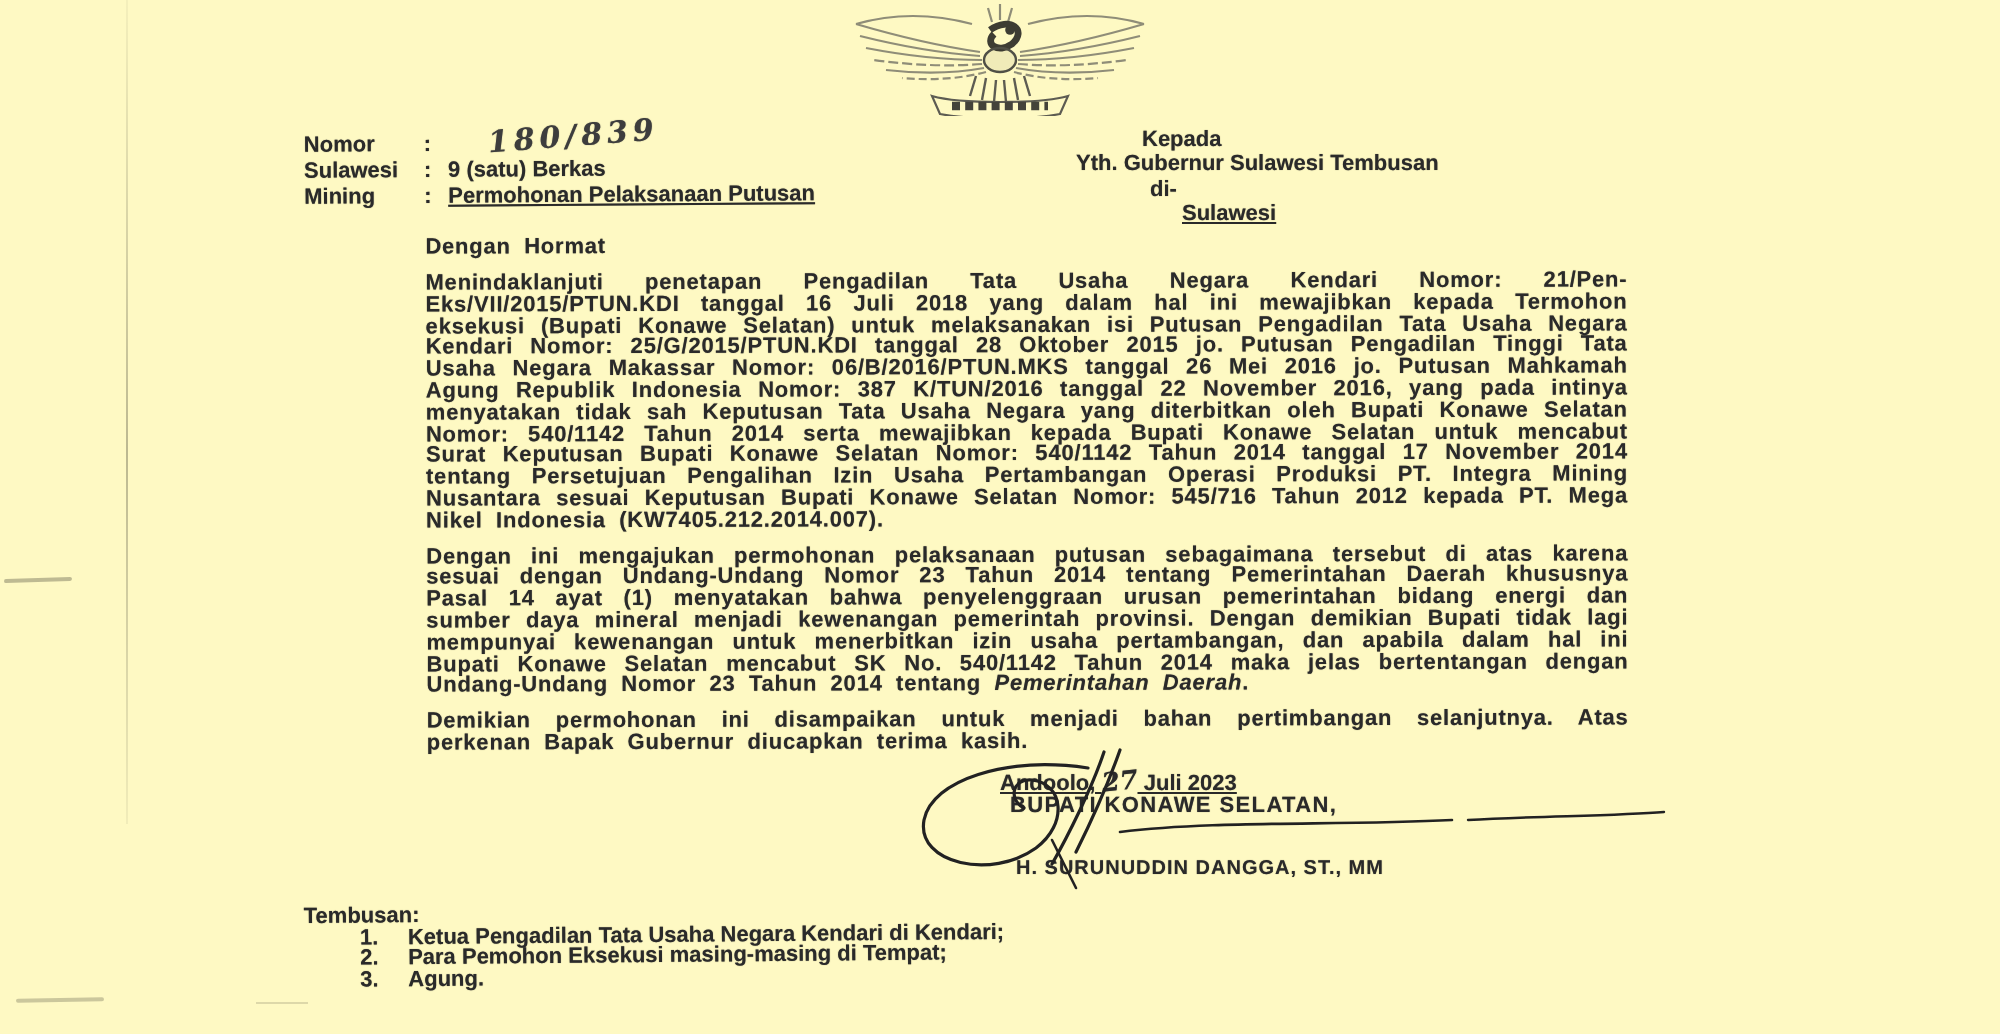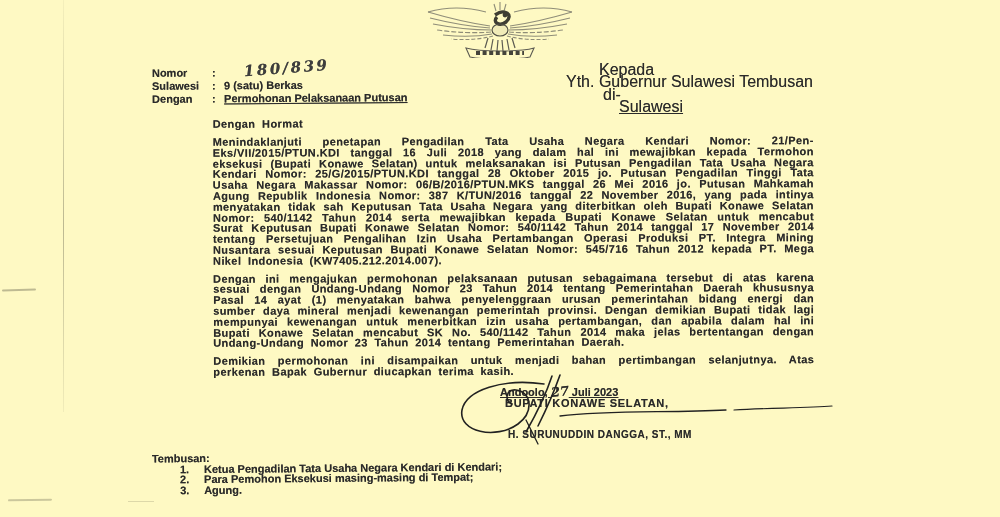--- a/index.html
+++ b/index.html
@@ -22,31 +22,31 @@
   .meta{position:absolute;left:152px;top:66px;font-size:11px;font-weight:bold;transform:rotate(-.4deg);}
   .meta-row{display:flex;align-items:flex-start;line-height:12.9px;height:12.9px;}
   .meta-label{width:60px;}
   .meta-sep{width:12px;text-align:left;}
   .handwriting{display:inline-block;font-family:"DejaVu Serif",serif;font-style:italic;
     font-size:15px;letter-spacing:2.5px;color:#3d3d3d;transform:rotate(-4deg);
     margin-left:20px;position:relative;top:-4px;}
   .u{text-decoration:underline;}
 
   
-  .recipient{position:absolute;left:538px;top:64px;font-size:16px;font-weight:normal;line-height:12.4px;margin-left:28px;}
+  .recipient{position:absolute;left:538px;top:64px;font-size:11px;font-weight:bold;line-height:12.4px;}
   .r-kepada{margin-left:33px;}
   .r-di{margin-left:37px;}
   .r-city{margin-left:53px;display:inline-block;}
 
   
   .body-block{position:absolute;left:213px;top:110px;width:601px;font-size:11px;font-weight:bold;
     line-height:10.8px;letter-spacing:.4px;word-spacing:3.2px;text-align:justify;transform:rotate(-.15deg);}
   .body-block p{margin:7px 0 0 0;}
   .salutation{margin:0;text-align:left;line-height:12px;}
-  .it{}
+  .it{font-style:italic;}
 
   
   .sig-date{position:absolute;left:500px;top:384px;font-size:11px;font-weight:bold;white-space:nowrap;}
   .hand27{font-family:"DejaVu Serif",serif;font-style:italic;font-size:13px;display:inline-block;transform:rotate(-6deg);}
   .sig-title{position:absolute;left:505px;top:397px;font-size:11px;font-weight:bold;letter-spacing:.7px;white-space:nowrap;}
   .sig-name{position:absolute;left:508px;top:429px;font-size:10px;font-weight:bold;letter-spacing:.5px;white-space:nowrap;}
   .sig-svg{position:absolute;left:448px;top:374px;}
 
   
   .tembusan{position:absolute;left:152px;top:452px;font-size:11px;font-weight:bold;transform:rotate(-.5deg);}
@@ -110,21 +110,21 @@
       <span class="meta-label">Nomor</span>
       <span class="meta-sep">:</span>
       <span class="handwriting">180/839</span>
     </div>
     <div class="meta-row">
       <span class="meta-label">Sulawesi</span>
       <span class="meta-sep">:</span>
       <span>9 (satu) Berkas</span>
     </div>
     <div class="meta-row">
-      <span class="meta-label">Dengan</span>
+      <span class="meta-label">Mining</span>
       <span class="meta-sep">:</span>
       <span class="u">Permohonan Pelaksanaan Putusan</span>
     </div>
   </div>
 
   <div class="recipient">
     <div class="r-kepada">Kepada</div>
     <div>Yth. Gubernur Sulawesi Tembusan</div>
     <div class="r-di">di-</div>
     <div><span class="r-city u">Sulawesi</span></div>

